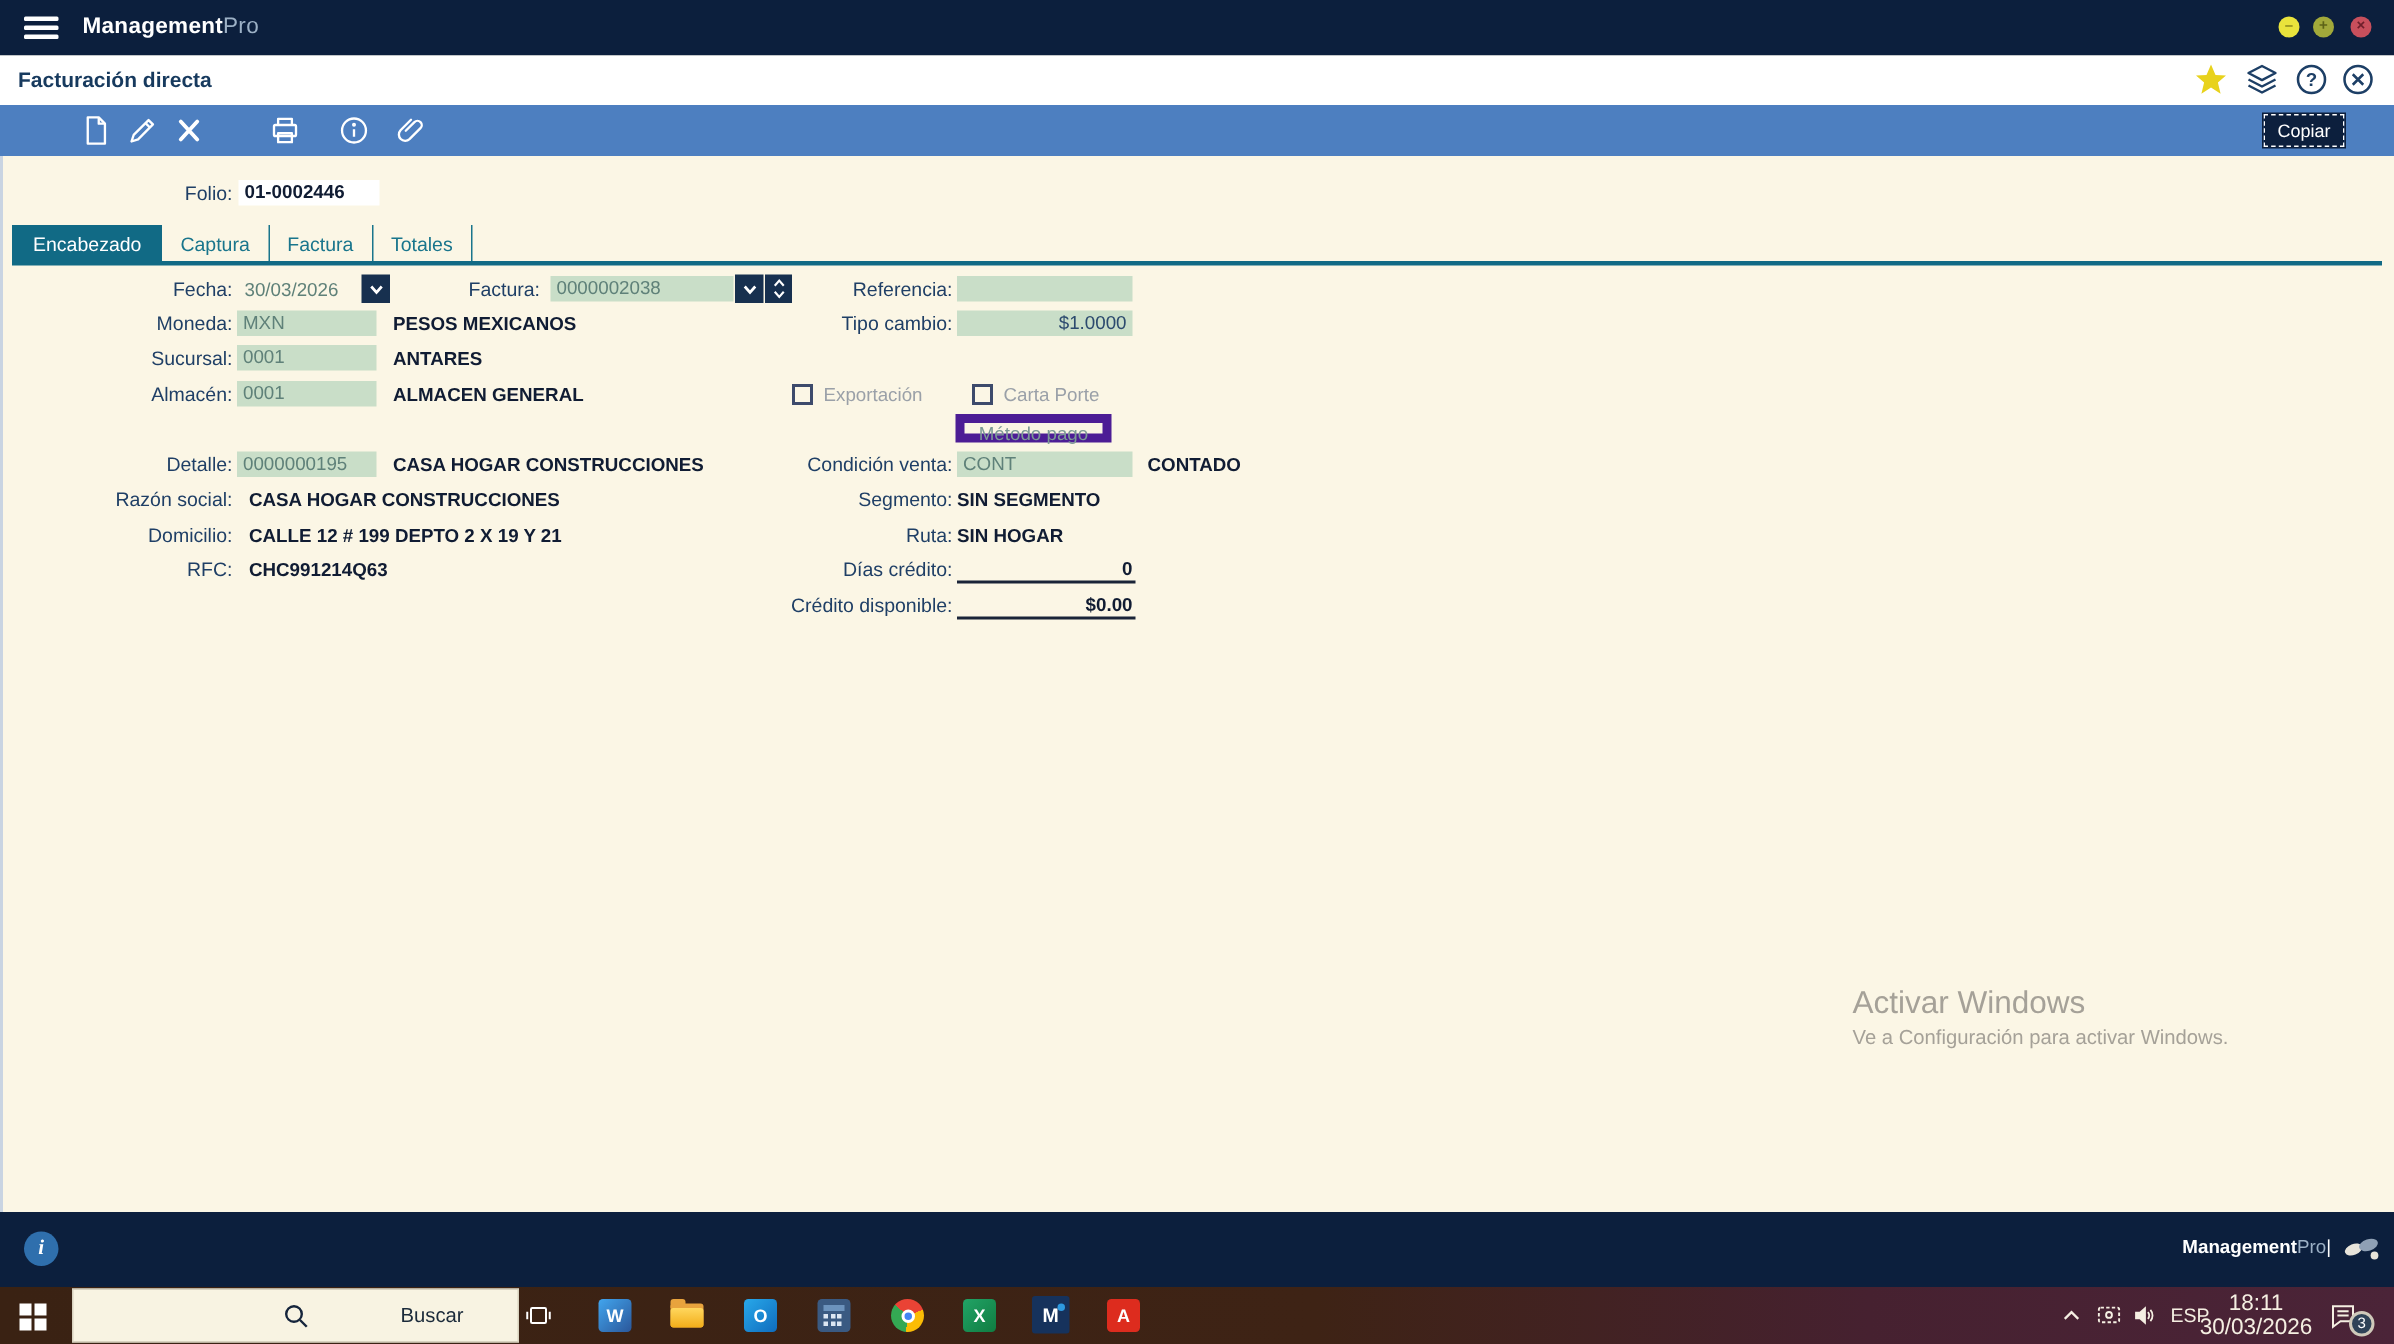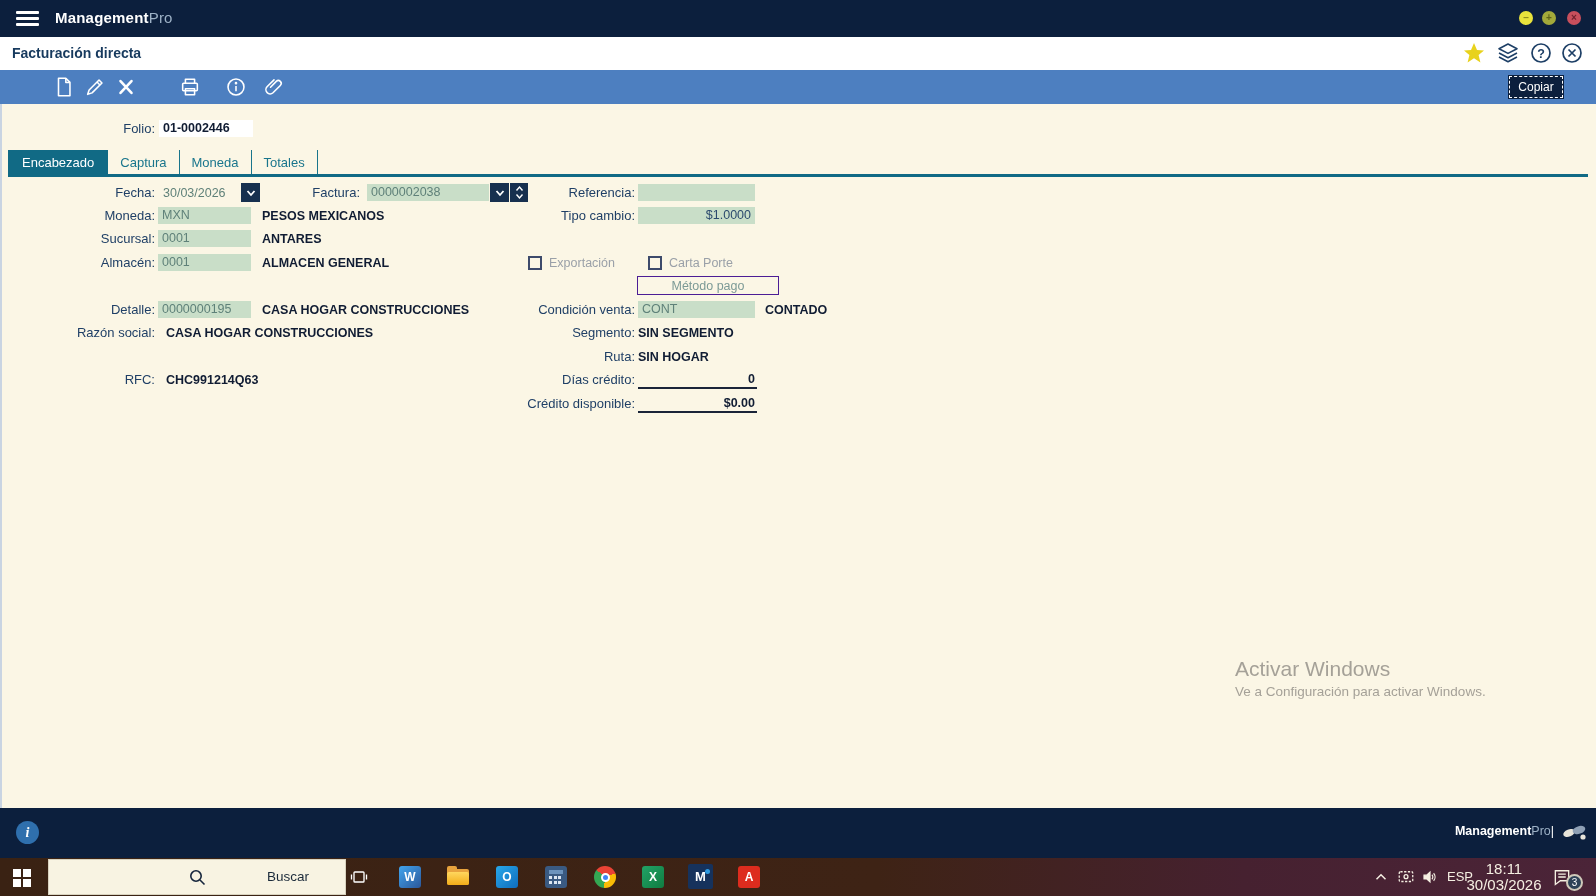--- a/index.html
+++ b/index.html
@@ -61,21 +61,21 @@
   .row-l .desc { margin-left:11px; } .row-r .desc { margin-left:10px; }
   .plain-desc { margin-left:7px; }
   .dd-btn { width:19px; height:19px; background:#17304f; color:#fff; display:flex; align-items:center;
             justify-content:center; cursor:pointer; margin-left:1px; }
   .spin-btn { width:18px; height:19px; background:#17304f; color:#fff; display:flex; flex-direction:column;
               align-items:center; justify-content:center; cursor:pointer; margin-left:1px; font-size:7px; line-height:6px; }
   .date-val { font-size:12.5px; color:#5f8179; margin-left:8px; width:66px; }
   .fecha-dd { position:absolute; left:240px; }
   .chk { width:14px; height:14px; border:2px solid #3d4a6b; background:#fbf6e5; cursor:pointer; }
   .chk-lbl { font-size:12.5px; color:#9aa0a8; margin-left:7px; }
-  .mp-btn { width:142px; height:19px; border:1px solid #4c1d95; background:#fbf6e5; color:#7c9a96;
+  .mp-btn { width:104px; height:19px; border:6px solid #4c1d95; background:#fbf6e5; color:#7c9a96;
             font-size:12.5px; font-family:"Liberation Sans",sans-serif; cursor:pointer; }
   .ufld { width:119px; height:18px; margin-left:3px; border-bottom:2px solid #1a2438; display:flex;
           justify-content:flex-end; align-items:center; font-weight:bold; font-size:12.5px;
           color:#101c33; padding-right:2px; }
 
   
   .wm1 { position:absolute; left:1235px; top:657px; font-size:21px; color:#a5a198; }
   .wm2 { position:absolute; left:1235px; top:684px; font-size:13.5px; color:#a5a198; z-index:5; }
 
   
@@ -217,21 +217,21 @@
     <div class="left-edge"></div>
 
     <div class="folio-row">
       <div class="lbl">Folio:</div>
       <div class="folio-input">01-0002446</div>
     </div>
 
     <div class="tabs">
       <div class="tab active">Encabezado</div>
       <div class="tab">Captura</div>
-      <div class="tab">Moneda</div>
+      <div class="tab">Factura</div>
       <div class="tab last">Totales</div>
     </div>
     <div class="tab-line"></div>
 
     <div class="row row-l" style="top:79px">
       <div class="lbl">Fecha:</div>
       <div class="date-val">30/03/2026</div>
       <div class="dd-btn fecha-dd">
         <svg width="12" height="12" viewBox="0 0 12 12" fill="none" stroke="#fff" stroke-width="1.8">
             <path d="M2.5 4l3.5 4 3.5-4"></path>
@@ -303,20 +303,24 @@
 
     <div class="row row-l" style="top:219px">
       <div class="lbl">Razón social:</div>
       <div class="desc plain-desc">CASA HOGAR CONSTRUCCIONES</div>
     </div>
     <div class="row row-r" style="top:219px">
       <div class="lbl">Segmento:</div>
       <div class="desc plain-desc" style="margin-left:3px">SIN SEGMENTO</div>
     </div>
 
+    <div class="row row-l" style="top:243px">
+      <div class="lbl">Domicilio:</div>
+      <div class="desc plain-desc">CALLE 12 # 199 DEPTO 2 X 19 Y 21</div>
+    </div>
     <div class="row row-r" style="top:243px">
       <div class="lbl">Ruta:</div>
       <div class="desc plain-desc" style="margin-left:3px">SIN HOGAR</div>
     </div>
 
     <div class="row row-l" style="top:266px">
       <div class="lbl">RFC:</div>
       <div class="desc plain-desc">CHC991214Q63</div>
     </div>
     <div class="row row-r" style="top:266px">

